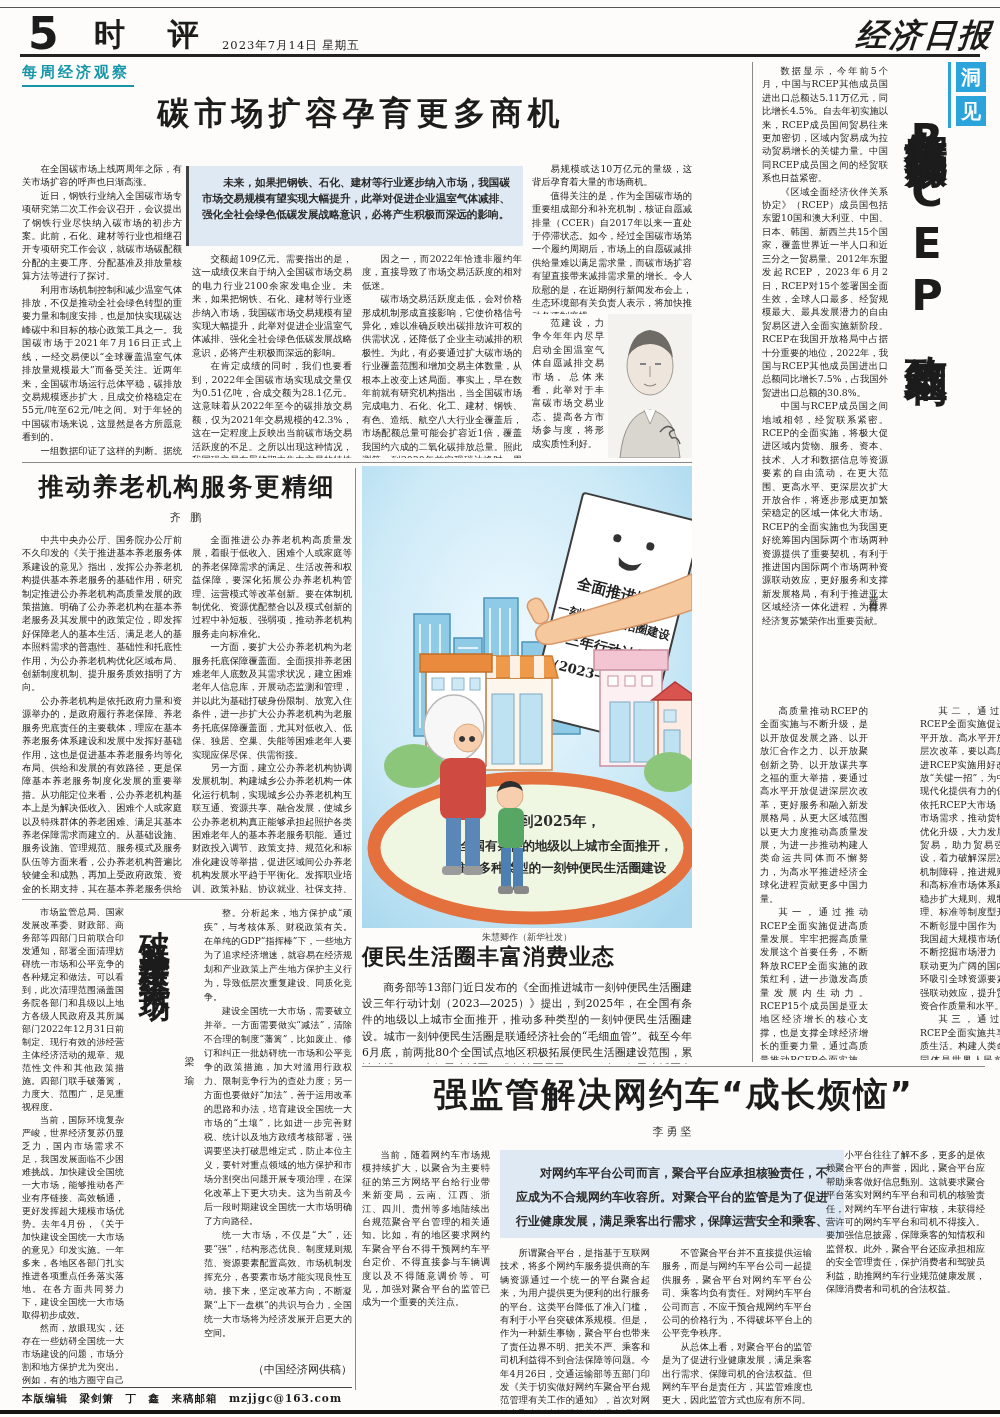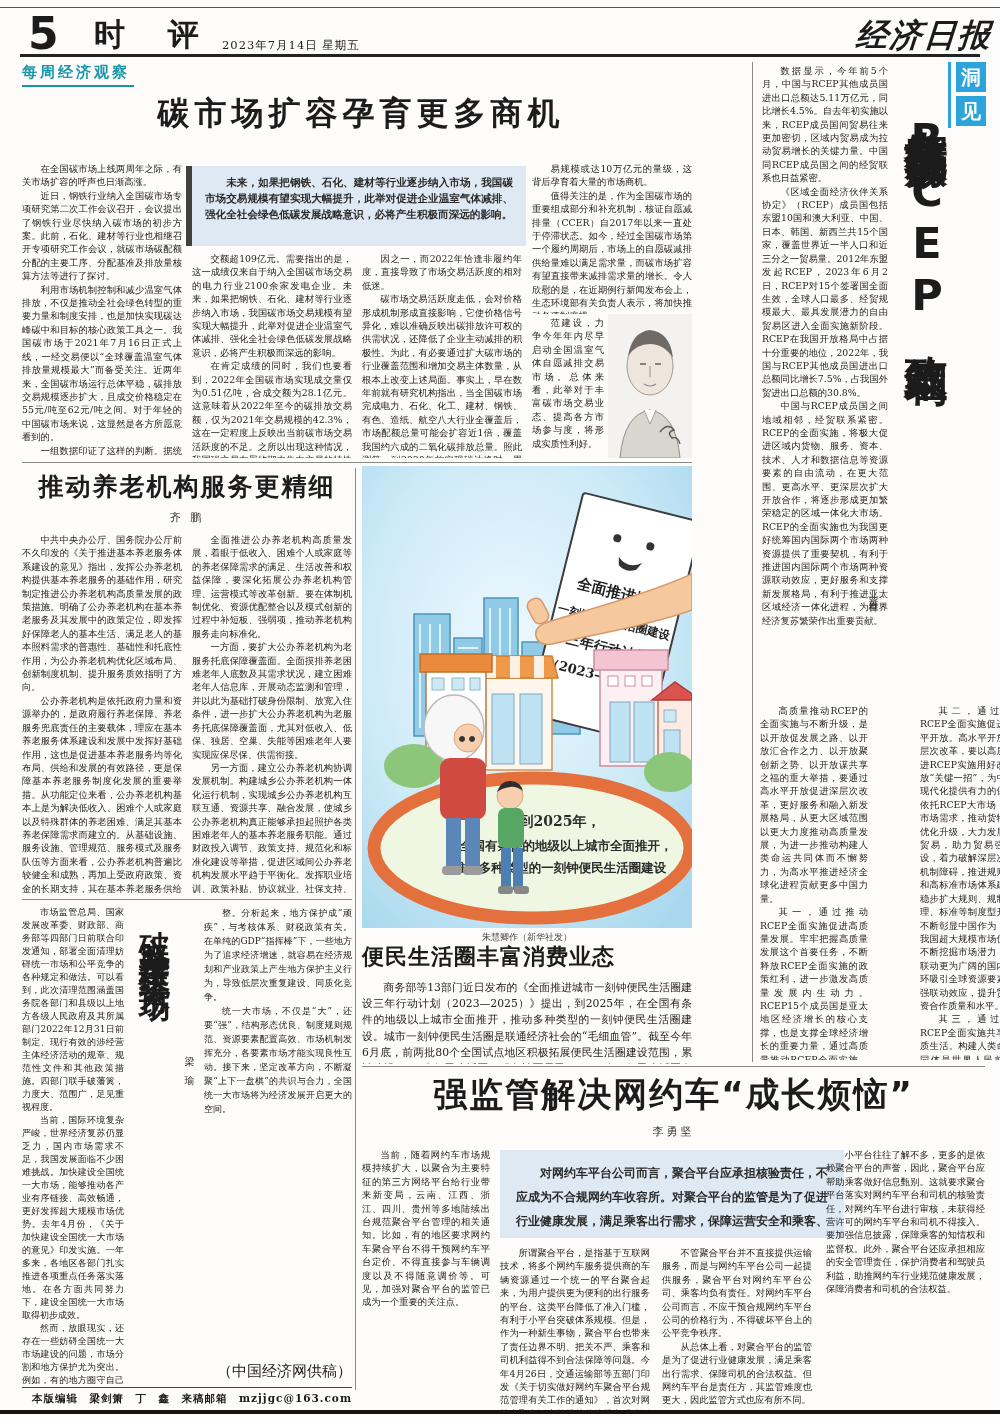--- a/index.html
+++ b/index.html
@@ -21,37 +21,37 @@
   .kicker-line{left:22px;top:85px;width:112px;height:2px;background:#1796aa;position:absolute;}
   .h1{font-family:"DejaVu Sans",sans-serif;font-weight:900;text-align:center;}
   .carbon-h{left:26px;top:92px;width:670px;font-size:32px;letter-spacing:5px;}
   .elder-h{left:22px;top:470px;width:330px;font-size:25px;letter-spacing:2px;}
   .life-h{left:362px;top:942px;width:330px;font-size:22px;letter-spacing:1px;text-align:left;}
   .ride-h{left:362px;top:1072px;width:623px;font-size:34px;letter-spacing:2px;}
   .byline{font-size:11px;text-align:center;letter-spacing:3px;color:#333;}
   
   .col{position:absolute;overflow:hidden;font-size:9.3px;line-height:13.4px;color:#222;}
   .col .para{margin:0;text-indent:2em;text-align:justify;}
-  .boxed{position:absolute;background:#dfe9f3;border-left:6px solid #404040;overflow:hidden;}
+  .boxed{position:absolute;background:#dfe9f3;border-left:3px solid #404040;overflow:hidden;}
   .boxed .para{margin:0;text-indent:2em;text-align:justify;font-weight:600;color:#2a2a2a;}
   
   .vert{position:absolute;writing-mode:vertical-rl;text-orientation:upright;overflow:hidden;}
   .market-vh{left:128px;top:906px;height:446px;width:48px;font-size:31px;font-weight:700;
              letter-spacing:6px;font-family:"DejaVu Serif",serif;}
   .market-by{left:180px;top:1048px;height:70px;width:16px;font-size:10px;letter-spacing:4px;color:#333;}
   .insight-vh{left:890px;top:98px;height:566px;width:66px;font-size:43px;font-weight:900;
               letter-spacing:2px;font-family:"DejaVu Sans",sans-serif;}
   .insight-by{left:866px;top:588px;height:76px;width:14px;font-size:10px;letter-spacing:3px;color:#444;}
   
   .badge-bar{left:948px;top:62px;width:3px;height:66px;background:#2ba4dc;position:absolute;}
   .badge-box{position:absolute;left:956px;width:30px;height:30px;background:#2ba4dc;color:#fff;
              font-size:20px;font-weight:900;text-align:center;line-height:30px;
              font-family:"DejaVu Sans",sans-serif;}
   
-  .footer{left:22px;top:1392px;width:330px;font-size:10.5px;font-weight:600;text-align:right;
+  .footer{left:22px;top:1392px;width:330px;font-size:10.5px;font-weight:600;text-align:left;
           letter-spacing:1px;}
   .credit-small{font-size:9px;color:#444;text-align:center;}
 </style>
 </head>
 <body>
 
 <div id="page">
 
   <div class="rule-h" style="left:0;top:7px;width:1000px;height:1px;background:#555;"></div>
 
@@ -235,23 +235,24 @@
 
   <div class="col" style="left:22px;top:906px;width:102px;height:478px;font-size:9px;line-height:13px;">
       <p class="para">市场监管总局、国家发展改革委、财政部、商务部等四部门日前联合印发通知，部署全面清理妨碍统一市场和公平竞争的各种规定和做法。可以看到，此次清理范围涵盖国务院各部门和县级以上地方各级人民政府及其所属部门2022年12月31日前制定、现行有效的涉经营主体经济活动的规章、规范性文件和其他政策措施。四部门联手破藩篱，力度大、范围广，足见重视程度。</p>
       <p class="para">当前，国际环境复杂严峻，世界经济复苏仍显乏力，国内市场需求不足，我国发展面临不少困难挑战。加快建设全国统一大市场，能够推动各产业有序链接、高效畅通，更好发挥超大规模市场优势。去年4月份，《关于加快建设全国统一大市场的意见》印发实施。一年多来，各地区各部门扎实推进各项重点任务落实落地。在各方面共同努力下，建设全国统一大市场取得初步成效。</p>
       <p class="para">然而，放眼现实，还存在一些妨碍全国统一大市场建设的问题，市场分割和地方保护尤为突出。例如，有的地方圈守自己的“一亩三分地”，要求企业必须在某地登记注册，给正常的市场竞争人为设障；有的地方为竞争采用加码招商政策，开出“超常规优惠”，加剧财政负担。事实上，加快建设全国统一大市场既是发展问题也是改革问题，它涉及政府与市场关系的调</p>
     </div>
   <div class="vert market-vh">破立并举建设统一大市场</div>
   <div class="vert market-by">梁 瑜</div>
   <div class="col" style="left:204px;top:906px;width:148px;height:478px;font-size:9px;line-height:14px;">
   <p class="para">整。分析起来，地方保护成“顽疾”，与考核体系、财税政策有关。在单纯的GDP“指挥棒”下，一些地方为了追求经济增速，就容易在经济规划和产业政策上产生地方保护主义行为，导致低层次重复建设、同质化竞争。</p>
+      <p class="para">建设全国统一大市场，需要破立并举。一方面需要做实“减法”，清除不合理的制度“藩篱”，比如废止、修订和纠正一批妨碍统一市场和公平竞争的政策措施，加大对滥用行政权力、限制竞争行为的查处力度；另一方面也要做好“加法”，善于运用改革的思路和办法，培育建设全国统一大市场的“土壤”，比如进一步完善财税、统计以及地方政绩考核部署，强调要坚决打破思维定式，防止本位主义，要针对重点领域的地方保护和市场分割突出问题开展专项治理，在深化改革上下更大功夫。这为当前及今后一段时期建设全国统一大市场明确了方向路径。</p>
       <p class="para">统一大市场，不仅是“大”，还要“强”，结构形态优良、制度规则规范、资源要素配置高效、市场机制发挥充分，各要素市场才能实现良性互动。接下来，坚定改革方向，不断凝聚“上下一盘棋”的共识与合力，全国统一大市场将为经济发展开启更大的空间。</p>
     </div>
-  <div class="abs" style="left:204px;top:1362px;width:148px;font-size:15px;text-align:right;">（中国经济网供稿）</div>
+  <div class="abs" style="left:204px;top:1362px;width:148px;font-size:11px;text-align:right;">（中国经济网供稿）</div>
   <div class="rule-h" style="left:22px;top:1387px;width:330px;background:#444;"></div>
   <div class="abs footer">本版编辑　梁剑箫　丁　鑫　来稿邮箱　mzjjgc@163.com</div>
 
   <div class="rule-h" style="left:362px;top:1066px;width:623px;background:#888;"></div>
   <div class="abs h1 ride-h">强监管解决网约车“成长烦恼”</div>
   <div class="abs byline" style="left:362px;top:1124px;width:623px;">李勇坚</div>
 
   <div class="col" style="left:362px;top:1148px;width:128px;height:262px;">
       <p class="para">当前，随着网约车市场规模持续扩大，以聚合为主要特征的第三方网络平台给行业带来新变局，云南、江西、浙江、四川、贵州等多地陆续出台规范聚合平台管理的相关通知。比如，有的地区要求网约车聚合平台不得干预网约车平台定价、不得直接参与车辆调度以及不得随意调价等。可见，加强对聚合平台的监管已成为一个重要的关注点。</p>
     </div>

